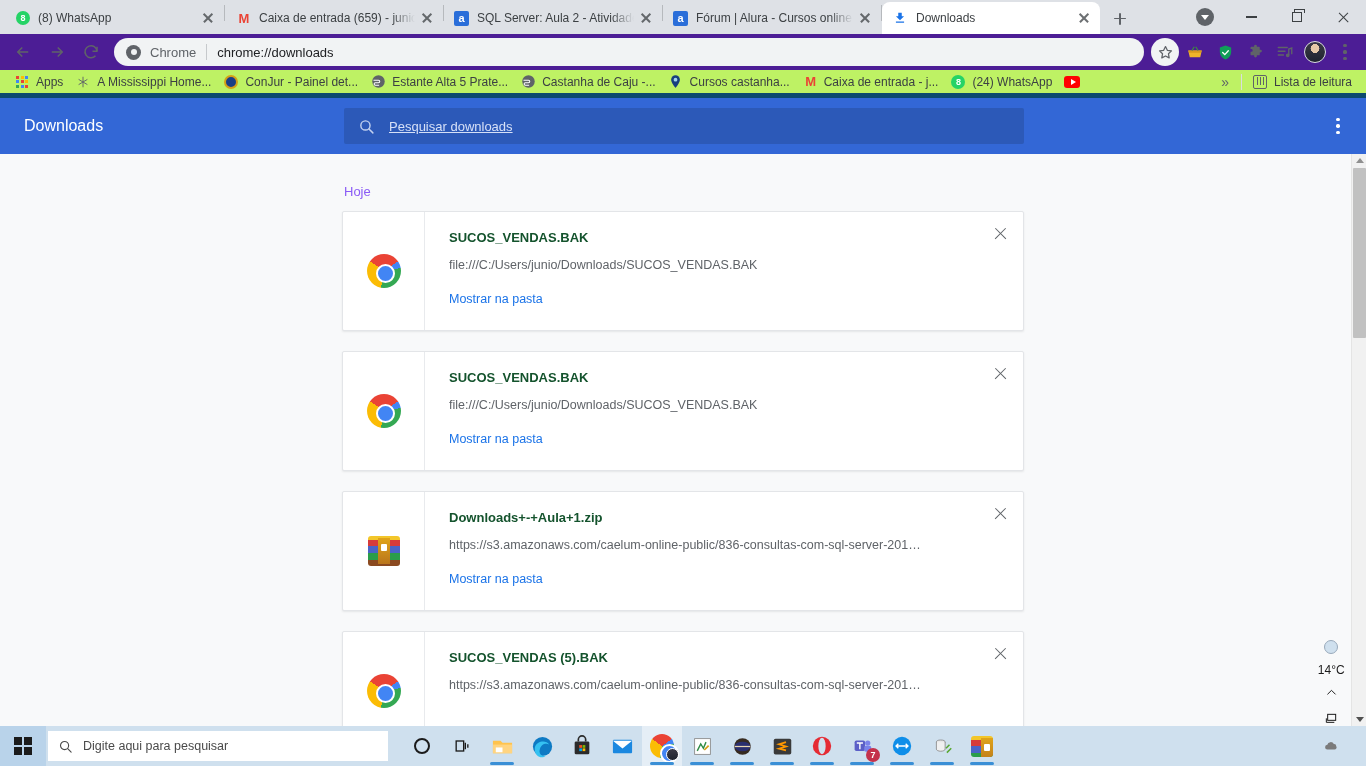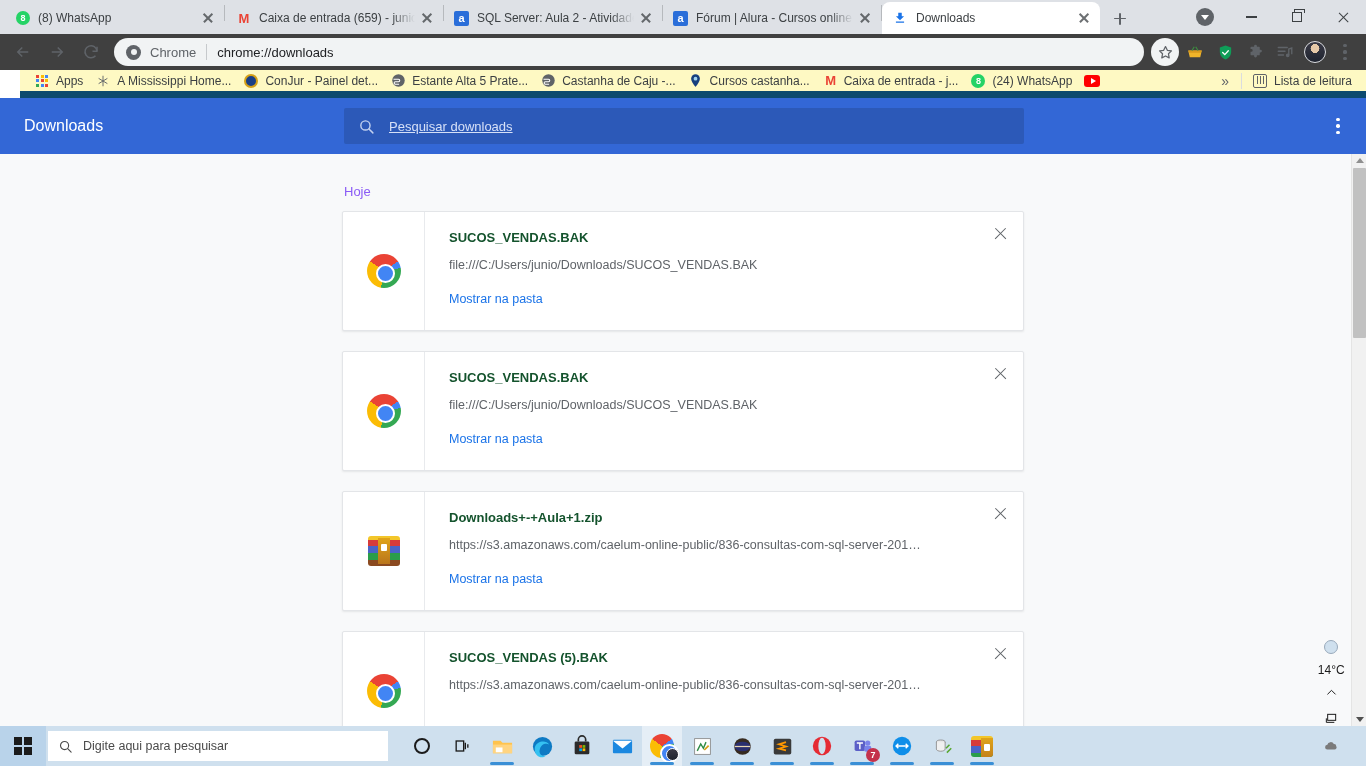--- a/index.html
+++ b/index.html
@@ -87,21 +87,21 @@
   .wc-close { width: 13px; height: 13px; position: relative; }
   .wc-close::before, .wc-close::after {
     content: ""; position: absolute; left: 0; top: 6px; width: 13px; height: 1.4px;
     background: #3c4043;
   }
   .wc-close::before { transform: rotate(45deg); }
   .wc-close::after  { transform: rotate(-45deg); }
 
   
   .toolbar {
-    height: 36px; background: #404040; display: flex; align-items: center;
+    height: 36px; background: #4c1d95; display: flex; align-items: center;
     padding: 0 6px;
   }
   .nav-btn { width: 30px; height: 30px; display:flex; align-items:center;
              justify-content:center; margin: 0 2px; }
   .nav-btn svg { width: 18px; height: 18px; }
   .omnibox {
     flex: 1; height: 28px; background: #f1f3f4; border-radius: 14px;
     display: flex; align-items: center; padding: 0 12px; margin: 0 6px;
     font-size: 13px; color: #202124;
   }
@@ -122,24 +122,23 @@
     width: 22px; height: 22px; border-radius: 50%;
     background: radial-gradient(circle at 50% 32%, #e6c9a8 0 26%, transparent 27%),
                 linear-gradient(#3a3a46, #1f2430);
     border: 1px solid #dadce0;
   }
   .kebab { width: 4px; display:flex; flex-direction:column; gap:3px; align-items:center; }
   .kebab i { width: 3.2px; height: 3.2px; border-radius: 50%; background: #5f6368; display:block; }
 
   
   .bookmarks {
-    height: 28px; background: #fef9c3; display: flex; align-items: center;
+    height: 28px; background: #bef264; display: flex; align-items: center;
     padding: 0 8px; font-size: 12px; color: #3c4043;
-    border-bottom: 7px solid #0c4a6e;
-    margin-left: 20px;
+    border-bottom: 5px solid #0c4a6e;
   }
   .bm {
     display: flex; align-items: center; gap: 6px; padding: 2px 6px;
     white-space: nowrap; flex: none; border-radius: 4px;
   }
   .bm .bmicon { width: 16px; height: 16px; flex: none; display:flex;
                 align-items:center; justify-content:center; }
   .bm-spacer { flex: 1; }
   .grid-icon { display: grid; grid-template-columns: repeat(3,3px);
                grid-template-rows: repeat(3,3px); gap: 1.5px; }

